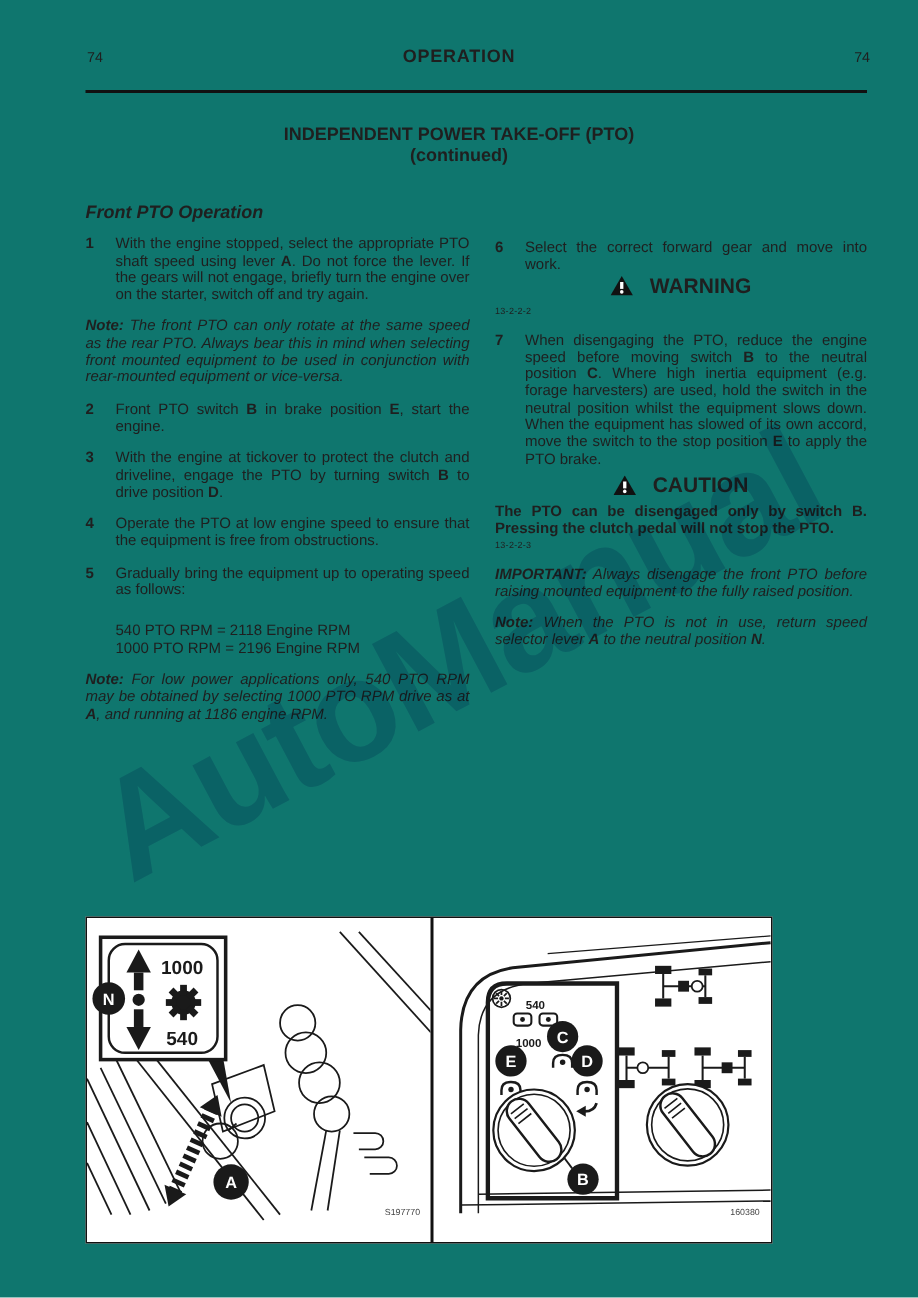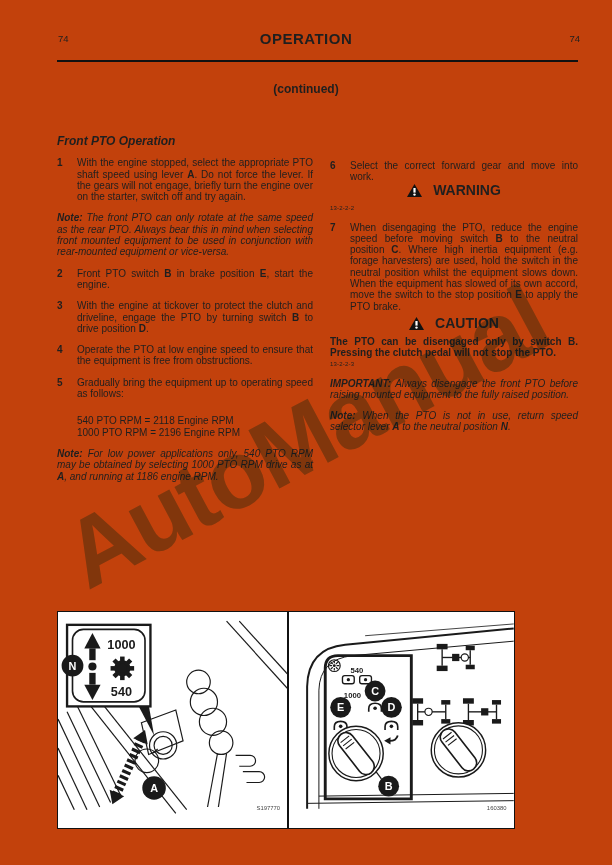--- a/index.html
+++ b/index.html
@@ -1,23 +1,23 @@
 <!DOCTYPE html>
 <html><head>
 <meta charset="utf-8">
 <style>
   html,body{margin:0;padding:0;}
   body{width:612px;height:865px;background:#ffffff;font-family:"Liberation Sans",sans-serif;color:#1f1f1f;overflow:hidden;}
-  .page{position:relative;width:612px;height:865px;background:#c2410c;}
+  .page{position:relative;width:612px;height:865px;background:#0f766e;}
 
   
   .pagenum{position:absolute;top:33px;font-size:9.5px;}
   .pagenum.left{left:58px;}
   .pagenum.right{right:32px;}
-  .header-title{position:absolute;top:30px;left:0;width:100%;text-align:center;font-size:15px;font-weight:bold;letter-spacing:.5px;}
+  .header-title{position:absolute;top:30px;left:0;width:100%;text-align:center;font-size:12px;font-weight:bold;letter-spacing:.5px;}
   .rule{position:absolute;top:60px;left:57px;width:521px;height:0;border-top:2px solid #111;}
   .section-title{position:absolute;top:82px;left:0;width:100%;text-align:center;font-size:12px;font-weight:bold;line-height:14px;}
 
   
   .col{position:absolute;font-size:10px;line-height:11.3px;}
   .col-left{left:57px;top:136px;width:256px;}
   .col-right{left:330px;top:160px;width:248px;}
   .col-heading{font-size:12px;font-weight:bold;margin-bottom:10px;font-style:italic;}
   .step{display:flex;margin-bottom:10px;}
   .step-num{width:20px;flex-shrink:0;font-weight:bold;}
@@ -54,20 +54,21 @@
 </head>
 <body>
 
 <div class="page">
 
   <div class="pagenum left">74</div>
   <div class="header-title">OPERATION</div>
   <div class="pagenum right">74</div>
   <div class="rule"></div>
   <div class="section-title">
+    <div>INDEPENDENT POWER TAKE-OFF (PTO)</div>
     <div>(continued)</div>
   </div>
 
   <div class="col col-left">
     <div class="col-heading">Front PTO Operation</div>
 
     <div class="step">
       <span class="step-num">1</span>
       <div class="step-text"><span>With the engine stopped, select the appropriate PTO shaft speed using lever </span><span class="b">A</span><span>. Do not force the lever. If the gears will not engage, briefly turn the engine over on the starter, switch off and try again.</span></div>
     </div>

